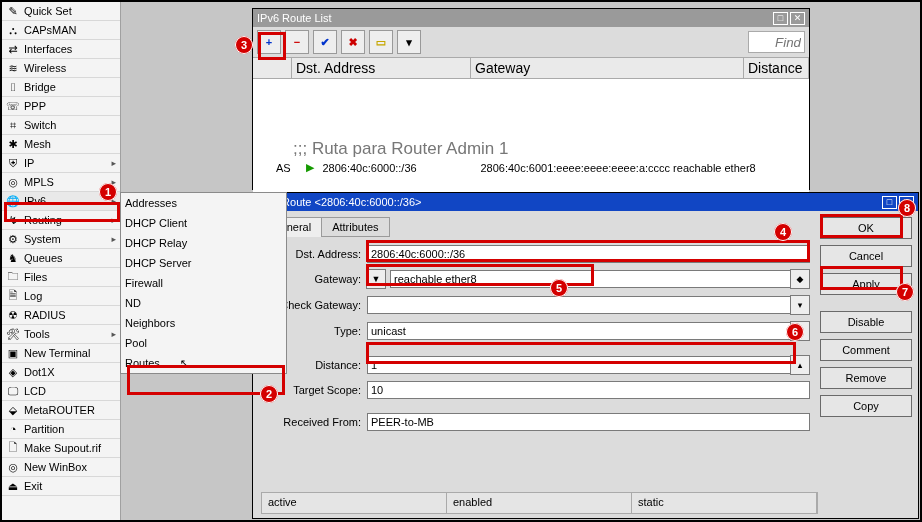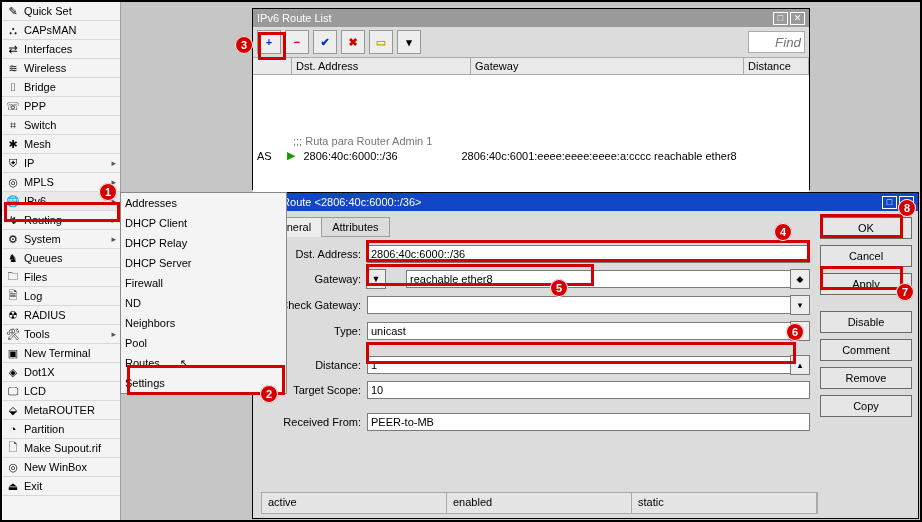--- a/index.html
+++ b/index.html
@@ -15,25 +15,25 @@
   .submenu .sidebar-item{border-bottom:none;height:20px;}
   
   .win{position:absolute;background:#dcdcdc;border:1px solid #000;}
   .win-list{left:250px;top:6px;width:556px;height:180px;}
   .titlebar{height:18px;background:#9a9a9a;color:#fff;display:flex;align-items:center;padding:0 4px;font-size:11px;}
   .titlebar .sp{flex:1;}
   .titlebar .winbtn{width:15px;height:13px;border:1px solid #fff;margin-left:2px;box-sizing:border-box;display:flex;align-items:center;justify-content:center;font-size:9px;color:#fff;}
   .toolbar{height:26px;background:#dcdcdc;display:flex;align-items:center;padding:2px 4px;}
   .tbtn{width:22px;height:22px;border:1px solid #999;background:#eee;margin-right:4px;display:flex;align-items:center;justify-content:center;font-weight:bold;}
   .find{margin-left:auto;width:50px;height:18px;border:1px solid #aaa;background:#fff;color:#ec4899;font-style:italic;text-align:right;padding-right:3px;}
-  .listhdr{display:flex;background:#eaeaea;border-top:1px solid #aaa;border-bottom:1px solid #aaa;font-size:11px;}
+  .listhdr{display:flex;background:#eaeaea;border-top:1px solid #aaa;border-bottom:1px solid #aaa;font-size:14px;}
   .listhdr div{padding:2px 4px;border-right:1px solid #aaa;}
   .listbody{background:#fff;height:94px;padding-top:60px;position:relative;}
-  .commentrow{color:#777;padding-left:40px;font-size:11px;}
-  .datarow{display:flex;align-items:center;padding-left:0;}
+  .commentrow{color:#777;padding-left:40px;font-size:17px;}
+  .datarow{display:flex;align-items:center;padding-left:19px;}
   .datarow .cell{padding:2px 4px;}
   
   .win-detail{left:250px;top:190px;width:665px;height:325px;z-index:4;}
   .win-detail .titlebar{background:#1146c4;}
   .detail-body{display:flex;height:calc(100% - 18px);}
   .form{flex:1;padding:6px 4px 4px 8px;}
   .tabs{display:flex;margin-bottom:8px;}
   .tab{padding:3px 10px;border:1px solid #9a9a9a;background:#dcdcdc;margin-right:-1px;}
   .tab.active{background:#eee;border-bottom:1px solid #eee;}
   .row{display:flex;align-items:center;margin-bottom:6px;}
@@ -188,23 +188,20 @@
     <div class="sidebar-item">
         <span>Neighbors</span>
       </div>
     <div class="sidebar-item">
         <span>Pool</span>
       </div>
     <div class="sidebar-item">
         <span>Routes</span>
         <span style="margin-left:20px">↖</span>
       </div>
-    <div class="sidebar-item">
-        <span>Settings</span>
-      </div>
   </div>
 
   <div class="win win-list">
     <div class="titlebar">
       <span>IPv6 Route List</span>
       <span class="sp"></span>
       <span class="winbtn">□</span>
       <span class="winbtn">✕</span>
     </div>
     <div class="toolbar">
@@ -246,21 +243,21 @@
           <div class="tab active">General</div>
           <div class="tab">Attributes</div>
         </div>
         <div class="row">
             <label>Dst. Address:</label>
             <input value="2806:40c:6000::/36" style="">
           </div>
         <div class="row">
             <label>Gateway:</label>
             <div class="combo">▼</div>
-            <input style="margin-left: 20px;" value="reachable ether8">
+            <input style="margin-left: 4px;" value="reachable ether8">
             <div class="combo">◆</div>
           </div>
         <div class="row">
             <label>Check Gateway:</label>
             <input value="" style="">
             <div class="combo">▾</div>
           </div>
         <div class="row">
             <label>Type:</label>
             <input value="unicast" style="">

